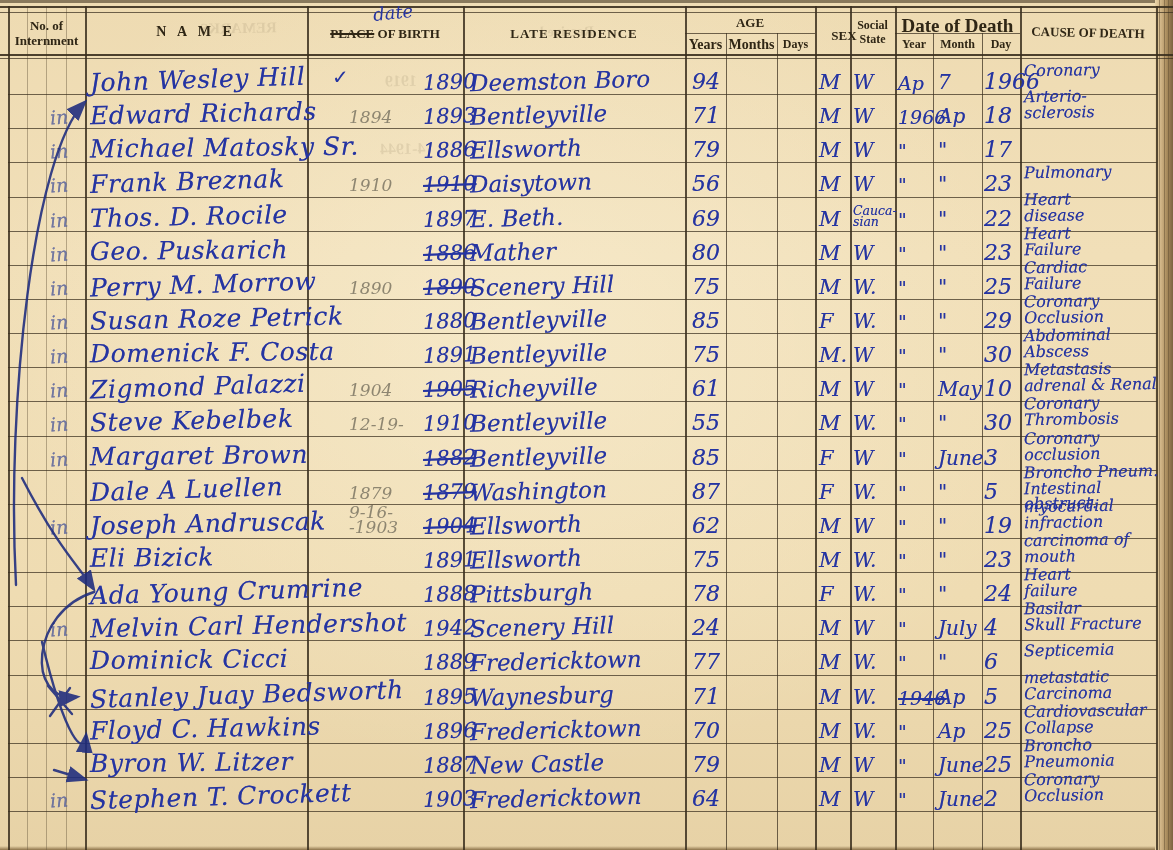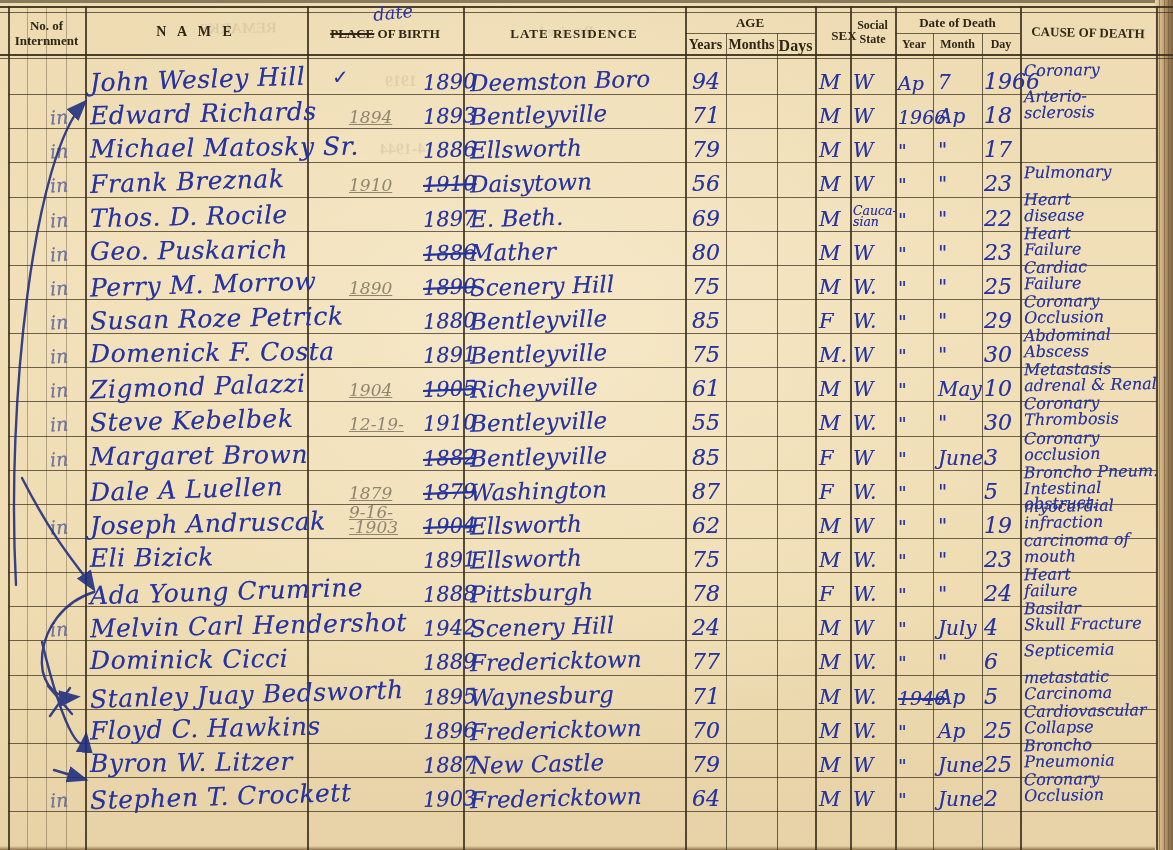--- a/index.html
+++ b/index.html
@@ -15,21 +15,21 @@
   .vline.thin{top:6px;width:1px;background:#6b5c40;opacity:.45;}
   .hline{position:absolute;left:8px;right:16px;height:1px;background:#3a2f1e;opacity:.72;}
   .hline.dark{height:2px;opacity:.9;left:0;right:0;}
   
   .hcell{position:absolute;color:#2f2615;font-weight:bold;text-align:center;
     font-family:"Liberation Serif",serif;}
   
   .hw{font-family:"DejaVu Serif",serif;font-style:italic;color:#2534a2;
       text-shadow:0 0 .5px rgba(37,52,162,.55);white-space:nowrap;}
   .pencil{font-family:"DejaVu Serif",serif;font-style:italic;color:#8e8671;
-      text-shadow:none;text-decoration:underline;}
+      text-shadow:none;}
   .row{position:absolute;left:0;width:1173px;height:35px;}
   .cell{position:absolute;bottom:1px;}
   .c-margin{left:50px;font-size:19px;color:#5b659b;transform:rotate(-4deg);opacity:.85;}
   .c-name{left:90px;font-size:25px;transform:rotate(-1.5deg);letter-spacing:.5px;}
   .c-check{position:absolute;left:332px;bottom:6px;font-size:20px;color:#2534a2;}
   .c-pencil{left:349px;font-size:17px;bottom:4px;white-space:pre-line;line-height:15px;}
   .c-birth{left:423px;font-size:21px;transform:rotate(-2deg);}
   .c-res{left:470px;font-size:23px;transform:rotate(-1.5deg);}
   .c-age{left:692px;font-size:22px;}
   .c-sex{left:819px;font-size:21px;}
@@ -128,26 +128,26 @@
     </div>
     <div class="hcell" style="left:85px;width:222px;top:24px;font-size:14px;letter-spacing:4px">N A M E</div>
     <div class="hcell" style="left:307px;width:156px;top:26px;font-size:13px">
       <span class="struck">PLACE</span><span> OF BIRTH</span>
     </div>
     <div class="annot" style="left:373px;top:2px;font-size:18px;transform:rotate(-6deg)">date</div>
     <div class="hcell" style="left:463px;width:222px;top:26px;font-size:13px;letter-spacing:1px">LATE RESIDENCE</div>
     <div class="hcell" style="left:685px;width:130px;top:15px;font-size:13px">AGE</div>
     <div class="hcell" style="left:685px;width:41px;top:37px;font-size:14px">Years</div>
     <div class="hcell" style="left:726px;width:51px;top:37px;font-size:14px">Months</div>
-    <div class="hcell" style="left:777px;width:37px;top:37px;font-size:16px">Days</div>
+    <div class="hcell" style="left:777px;width:37px;top:37px;font-size:12px">Days</div>
     <div class="hcell" style="left:815px;width:58px;top:28px;font-size:13px">SEX</div>
     <div class="hcell" style="left:850px;width:45px;top:18px;font-size:12px;line-height:14px">
       <span>Social</span><br><span>State</span>
     </div>
-    <div class="hcell" style="left:895px;width:125px;top:15px;font-size:13px">Date of Death</div>
+    <div class="hcell" style="left:895px;width:125px;top:15px;font-size:19px">Date of Death</div>
     <div class="hcell" style="left:895px;width:38px;top:37px;font-size:12px">Year</div>
     <div class="hcell" style="left:933px;width:49px;top:37px;font-size:12px">Month</div>
     <div class="hcell" style="left:982px;width:38px;top:37px;font-size:12px">Day</div>
     <div class="hcell" style="left:1020px;width:136px;top:25px;font-size:13px;transform:rotate(1.2deg)">CAUSE OF DEATH</div>
   </div>
 
   <div id="ghosts">
       <div class="ghost" style="left: 200px; top: 20px; font-size: 15px;">REMARKS</div>
       <div class="ghost" style="left: 540px; top: 24px; font-size: 14px;">Received</div>
       <div class="ghost" style="left: 385px; top: 72px; font-size: 16px;">1919</div>

